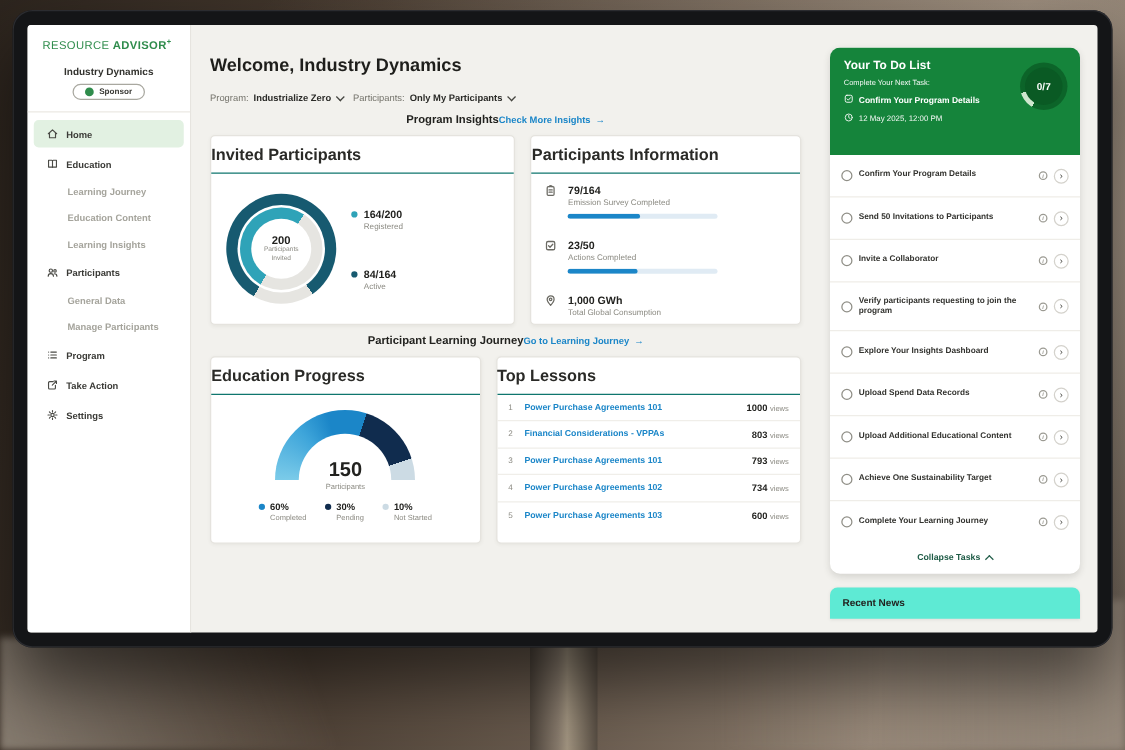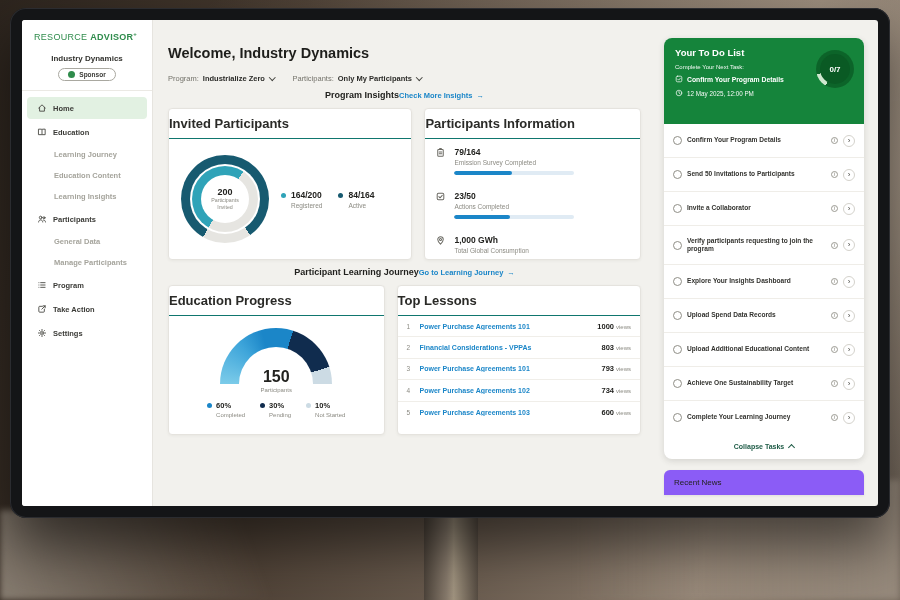--- a/index.html
+++ b/index.html
@@ -32,21 +32,21 @@
   .sb-divider{height:1px;background:#ebe9e4;margin-bottom:5px}
   .nav-item{display:flex;align-items:center;gap:6px;padding:6px 10px;margin:1px 5px;font-size:7.5px;
       font-weight:700;color:#3a3a36;border-radius:4px;cursor:pointer}
   .nav-item.sub{padding-left:27px;color:#a5a49c;font-weight:600;padding-top:5px;padding-bottom:5px}
   .nav-item.active{background:#e2f1e2}
   .icn{width:10px;height:10px;flex-shrink:0;display:inline-block}
   .icn svg{width:10px;height:10px;stroke:#4a4a45;fill:none;stroke-width:1.1;stroke-linecap:round;stroke-linejoin:round}
   
   .main{flex:1;padding:25px 15px 0;min-width:0}
   .welcome{font-size:14.5px;font-weight:800;color:#1e1e1b}
-  .filters{display:flex;gap:18px;margin-top:13px;font-size:7.5px;color:#74736b;align-items:center}
+  .filters{display:flex;gap:8px;margin-top:13px;font-size:7.5px;color:#74736b;align-items:center}
   .filter{display:flex;align-items:center;cursor:pointer}
   .filter-value{font-weight:800;color:#2b2b28;margin-left:4px}
   .caret{width:4.5px;height:4.5px;border-right:1.2px solid #44443f;border-bottom:1.2px solid #44443f;
       transform:rotate(45deg);display:inline-block;margin-left:5px;margin-bottom:2px}
   .section-head{display:flex;justify-content:center;align-items:center;margin-top:7px;margin-bottom:8px}
   .section-title{font-size:9px;font-weight:800;color:#22221f}
   .section-link{font-size:7.5px;font-weight:800;color:#1b86c8;display:flex;gap:4px;align-items:center;cursor:pointer}
   .cards{display:flex;gap:12px}
   .card{background:#fff;border:1px solid #e5e3de;border-radius:4px;box-shadow:0 1px 3px rgba(60,60,50,.06);
       display:flex;flex-direction:column}
@@ -56,21 +56,21 @@
   
   .invited-body{display:flex;align-items:center;gap:12px;padding:8px 12px;flex:1}
   .donut{position:relative;width:88px;height:88px;flex-shrink:0}
   .dring{position:absolute;border-radius:50%}
   .d-outer{inset:0;background:conic-gradient(from 210deg,#175a70 0 82%,#e6e5e1 0)}
   .d-m1{inset:9px;background:#fff}
   .d-inner{inset:11px;background:conic-gradient(from 210deg,#2fa3b8 0 51%,#e6e5e1 0)}
   .d-hole{inset:20px;background:#fff;display:flex;flex-direction:column;align-items:center;justify-content:center;text-align:center}
   .d-val{font-size:9px;font-weight:800;color:#22221f}
   .d-lab{font-size:5.3px;color:#8b8a82;line-height:1.25;width:38px}
-  .leg{display:flex;flex-direction:row;gap:16px}
+  .leg{display:flex;flex-direction:column;gap:29px}
   .leg-item{display:flex;align-items:flex-start;gap:5px}
   .leg-dot{width:5px;height:5px;border-radius:50%;margin-top:3px;flex-shrink:0}
   .leg-val{font-size:8.5px;font-weight:800;color:#22221f}
   .leg-lab{font-size:6.5px;color:#8b8a82;margin-top:2px}
   
   .stat{display:flex;gap:8px;padding:8px 10px;align-items:flex-start}
   .stat .icn, .stat .icn svg{width:11px;height:11px}
   .stat .icn svg{stroke:#6b6a63}
   .stat-val{font-size:8.5px;font-weight:800;color:#22221f}
   .stat-lab{font-size:6.5px;color:#8b8a82;margin:2px 0 5px}
@@ -115,21 +115,21 @@
   .task-check{width:9px;height:9px;border:1px solid #8f8e86;border-radius:50%;flex-shrink:0}
   .task-label{flex:1;font-size:6.6px;font-weight:700;color:#33332f;line-height:1.3}
   .task-info{width:7px;height:7px;border:1px solid #9b9a92;border-radius:50%;color:#9b9a92;font-size:4.5px;
       display:grid;place-items:center;flex-shrink:0;font-style:italic;font-weight:700}
   .task-go{width:12px;height:12px;border:1px solid #d4d2cc;border-radius:50%;display:grid;place-items:center;
       color:#4a4a45;font-size:8px;flex-shrink:0;line-height:1}
   .collapse{display:flex;justify-content:center;align-items:center;gap:5px;padding:8px 0 9px;font-size:7px;
       font-weight:800;color:#1e5b46;cursor:pointer}
   .chev-up{width:5px;height:5px;border-left:1.4px solid #1e5b46;border-top:1.4px solid #1e5b46;
       transform:rotate(45deg);margin-top:3px}
-  .recent{margin-top:11px;background:#8b5cf6;border-radius:6px 6px 0 0;padding:8px 10px;font-size:8px;font-weight:400;
+  .recent{margin-top:11px;background:#5eead4;border-radius:6px 6px 0 0;padding:8px 10px;font-size:8px;font-weight:700;
       color:#22221f;box-shadow:0 1px 3px rgba(0,0,0,.08)}
 </style>
 </head>
 <body>
 
 <div class="bg"></div>
 <div class="desk-glow"></div>
 <div class="wall-light"></div>
 <div class="stand-neck"></div>
 

